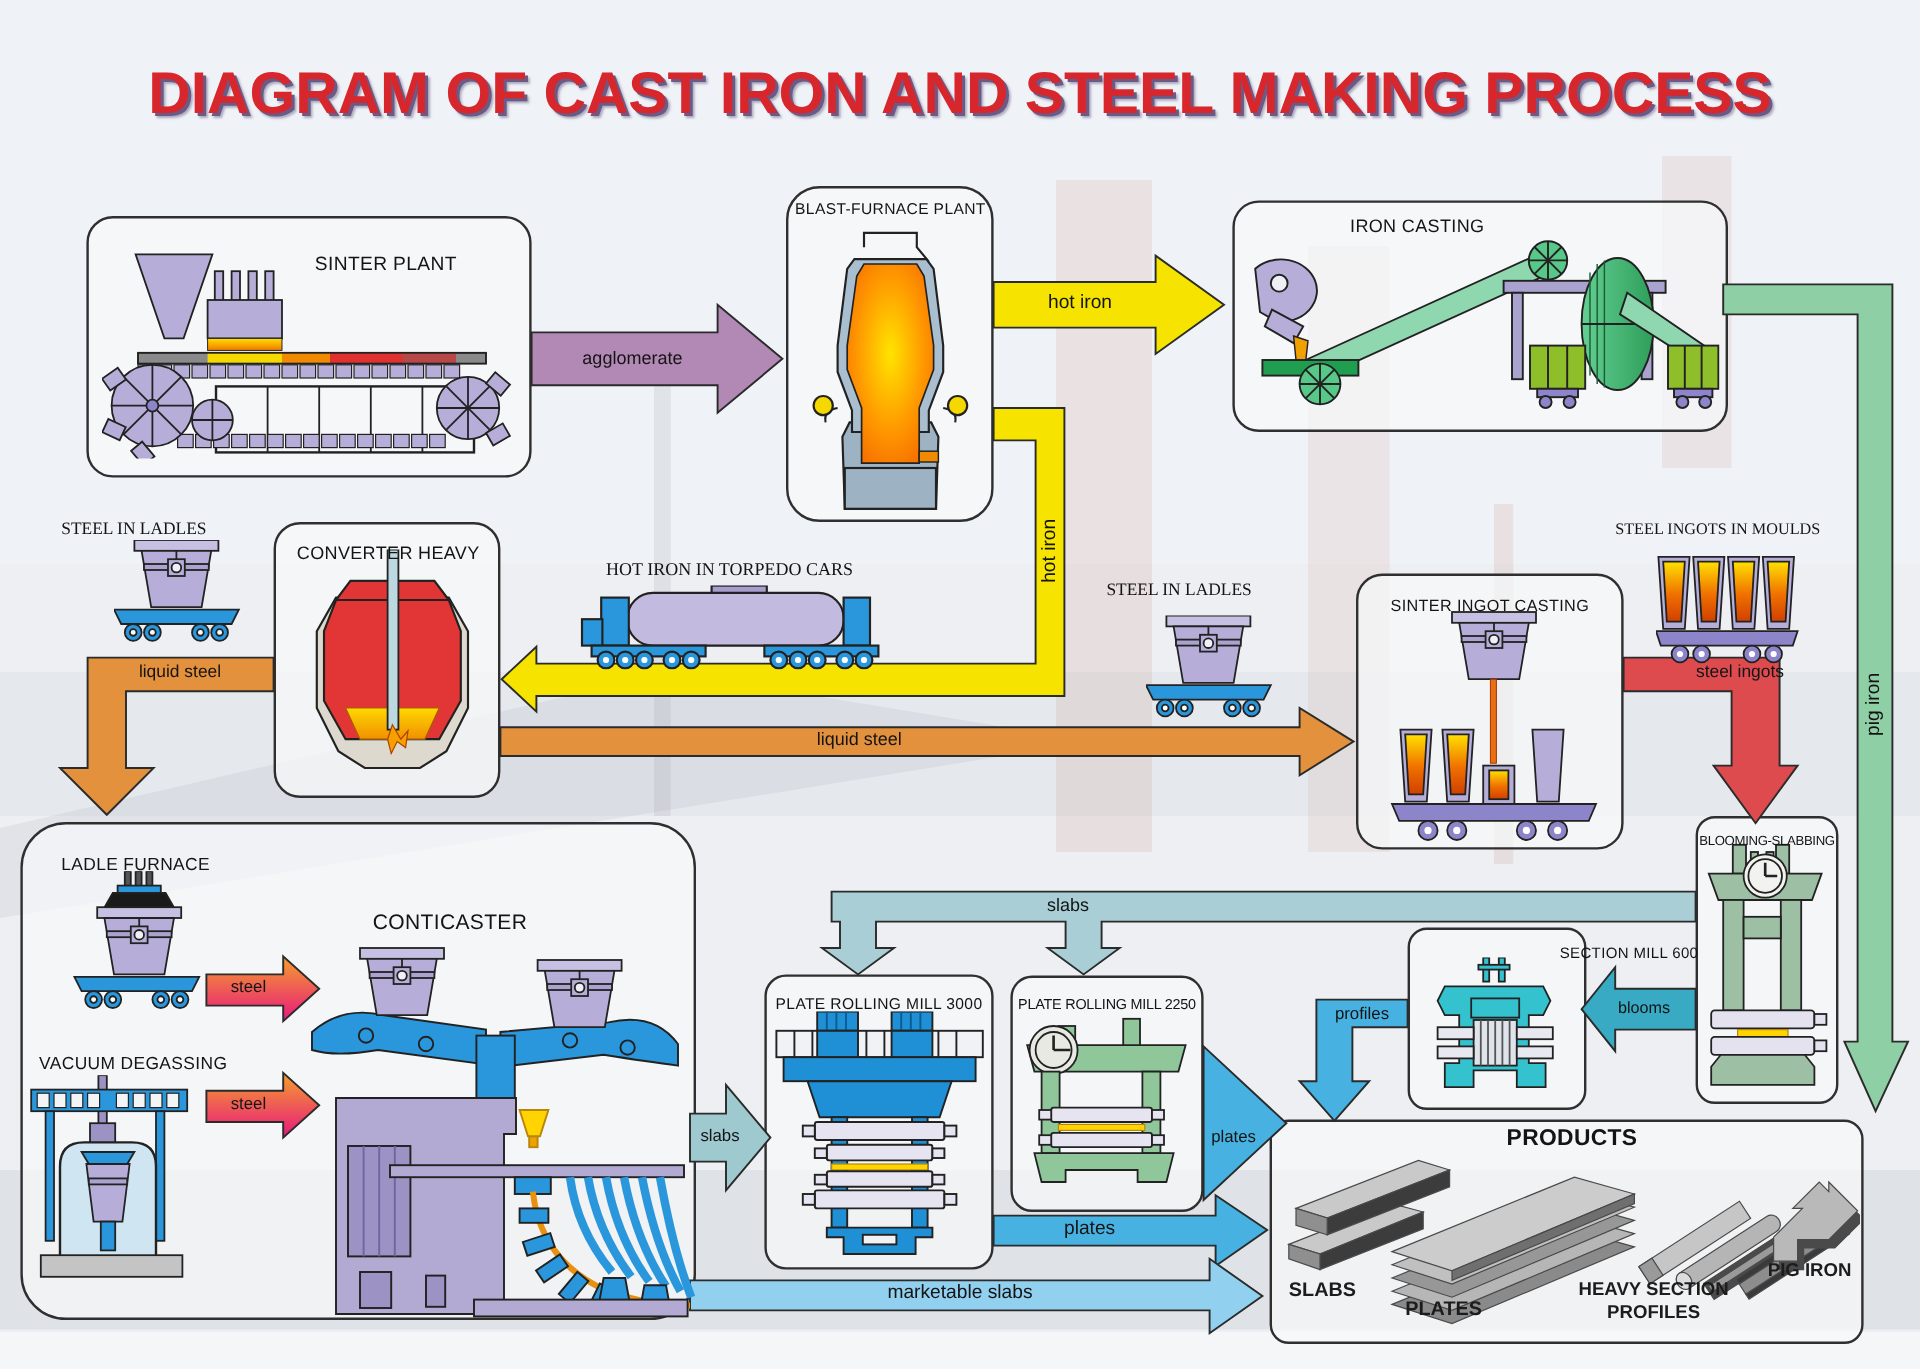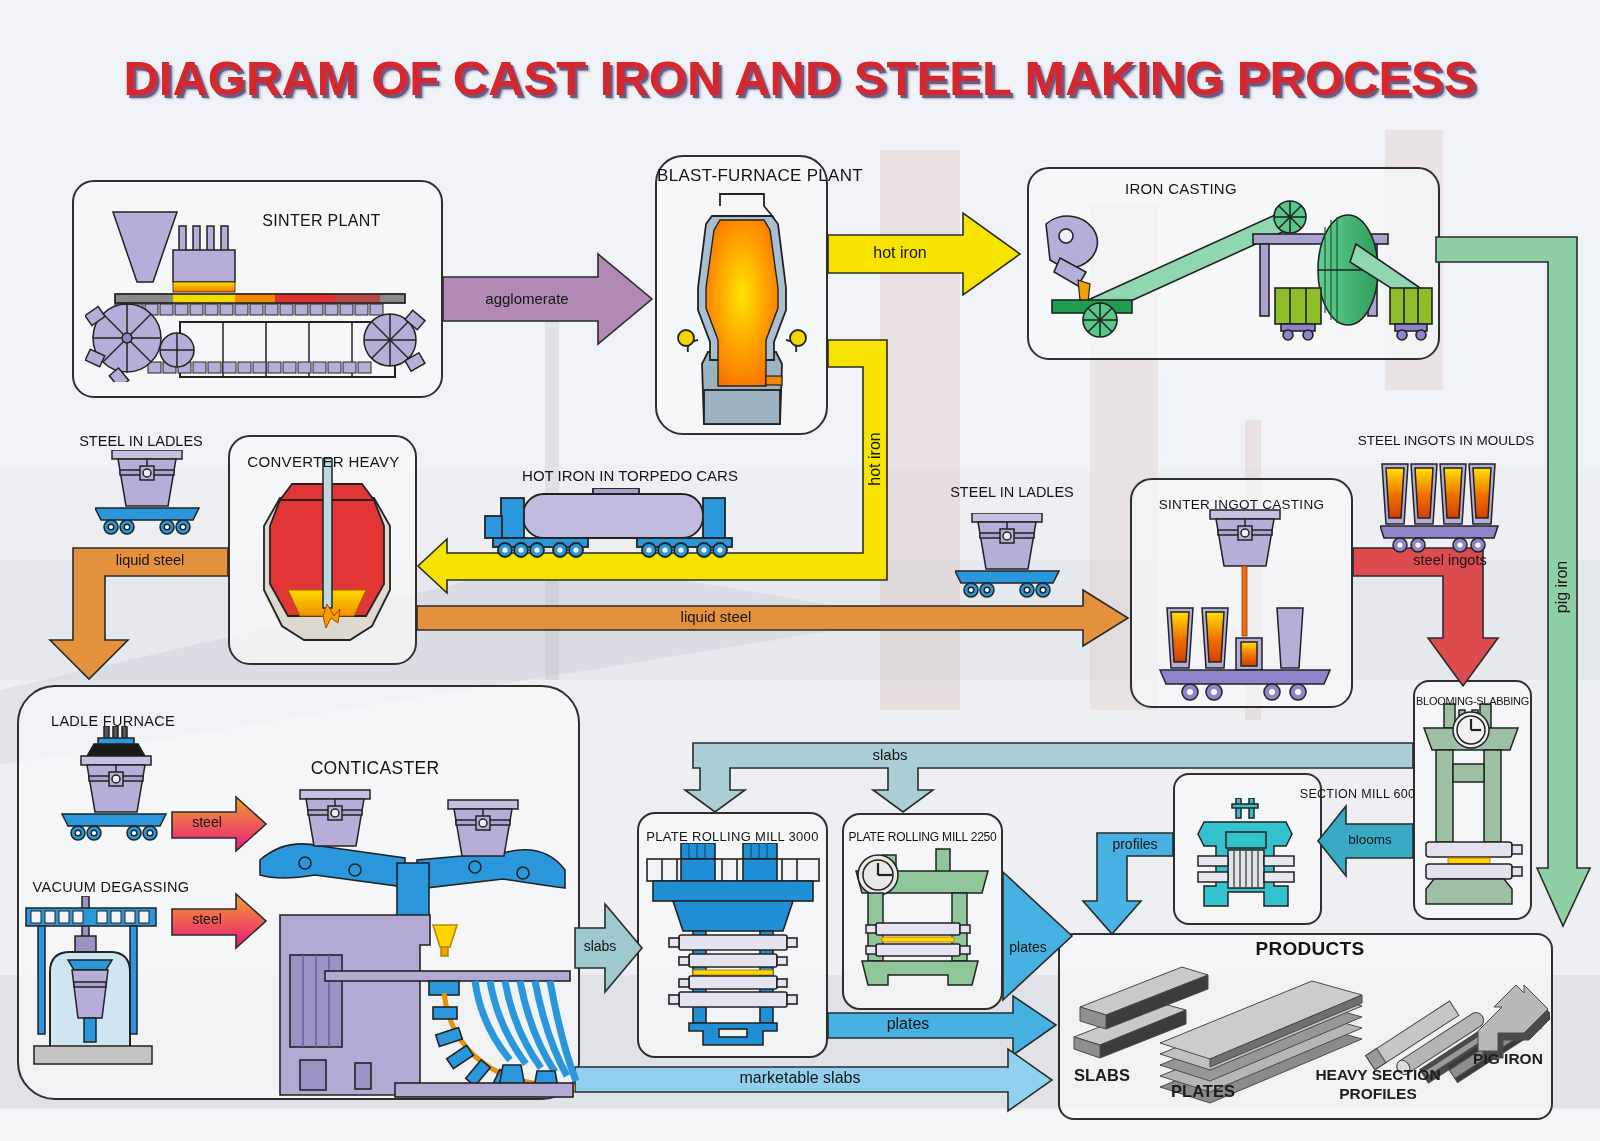--- a/index.html
+++ b/index.html
@@ -5,21 +5,21 @@
   html,body{margin:0;padding:0;background:#dfe2e7;}
   .canvas{position:relative;width:1600px;height:1141px;overflow:hidden;
           background:#ffffff;font-family:"Liberation Sans",sans-serif;color:#141414;}
   .layer{position:absolute;left:0;top:0;}
   
   .stbox{position:absolute;border:2px solid #2f2f2f;border-radius:22px;
          background:rgba(247,248,250,0.72);box-sizing:border-box;}
   .stbox.big{border-radius:38px;}
   .boxtitle{position:absolute;text-align:center;font-size:15px;color:#141414;
             letter-spacing:.3px;white-space:nowrap;}
-  .freelabel{position:absolute;text-align:center;font-size:14.5px;color:#141414;white-space:nowrap;}
+  .freelabel{position:absolute;font-size:14.5px;color:#141414;white-space:nowrap;font-family:Liberation Serif, serif;}
   .flowlabel{position:absolute;text-align:center;font-size:15px;color:#141414;white-space:nowrap;}
   .vlabel{transform:rotate(-90deg);transform-origin:center center;}
   .title{position:absolute;left:0;top:50px;width:1600px;text-align:center;
          font-size:49px;font-weight:bold;color:#d7262c;letter-spacing:0px;
          text-shadow:2.5px 2.5px 0 #6b5a86, 4px 4px 2px rgba(90,80,120,0.45);}
   .prodlabel{position:absolute;text-align:center;font-weight:bold;font-size:16px;color:#1c1c1c;line-height:1.2;}
   svg{display:block;}
   .mach{position:absolute;}
 </style>
 </head>
@@ -595,21 +595,21 @@
         <rect x="382" y="92" width="100" height="5" fill="#3a3a3a"></rect>
         <rect x="382" y="107" width="100" height="5" fill="#3a3a3a"></rect>
         <rect x="382" y="97" width="100" height="10" fill="#8d8d8d"></rect>
       </g>
       <polygon points="416,86 440,62 432,62 454,40 462,48 462,40 486,64 462,88 436,88 436,106 416,106" fill="#4a4a4a" transform="translate(5,7)"></polygon>
       <polygon points="416,86 440,62 432,62 454,40 462,48 462,40 486,64 462,88 436,88 436,106 416,106" fill="#b9b9b9"></polygon>
     </g>
   </svg>
 
   <div class="boxtitle" style="left:200px;top:212px;width:243px;font-size:16px;">SINTER PLANT</div>
-  <div class="boxtitle" style="left:657px;top:166px;width:170px;font-size:17px;">BLAST-FURNACE PLANT</div>
+  <div class="boxtitle" style="left:657px;top:166px;width:170px;font-size:13px;">BLAST-FURNACE PLANT</div>
   <div class="boxtitle" style="left:1081px;top:180px;width:200px;">IRON CASTING</div>
   <div class="boxtitle" style="left:232px;top:453px;width:183px;">CONVERTER HEAVY</div>
   <div class="boxtitle" style="left:1133px;top:497px;width:217px;font-size:13.5px;">SINTER INGOT CASTING</div>
   <div class="boxtitle" style="left:1414px;top:695px;width:117px;font-size:11px;letter-spacing:-0.3px;">BLOOMING-SLABBING</div>
   <div class="boxtitle" style="left:1241px;top:787px;width:145px;font-size:12.5px;padding-left:44px;">SECTION MILL 600</div>
   <div class="boxtitle" style="left:640px;top:829px;width:185px;font-size:13px;">PLATE ROLLING MILL 3000</div>
   <div class="boxtitle" style="left:844px;top:830px;width:157px;font-size:12px;letter-spacing:-0.2px;">PLATE ROLLING MILL 2250</div>
   <div class="boxtitle" style="left:285px;top:758px;width:180px;font-size:17.5px;">CONTICASTER</div>
   <div class="boxtitle" style="left:33px;top:713px;width:160px;font-size:14.5px;">LADLE FURNACE</div>
   <div class="boxtitle" style="left:21px;top:879px;width:180px;font-size:14.5px;">VACUUM DEGASSING</div>

